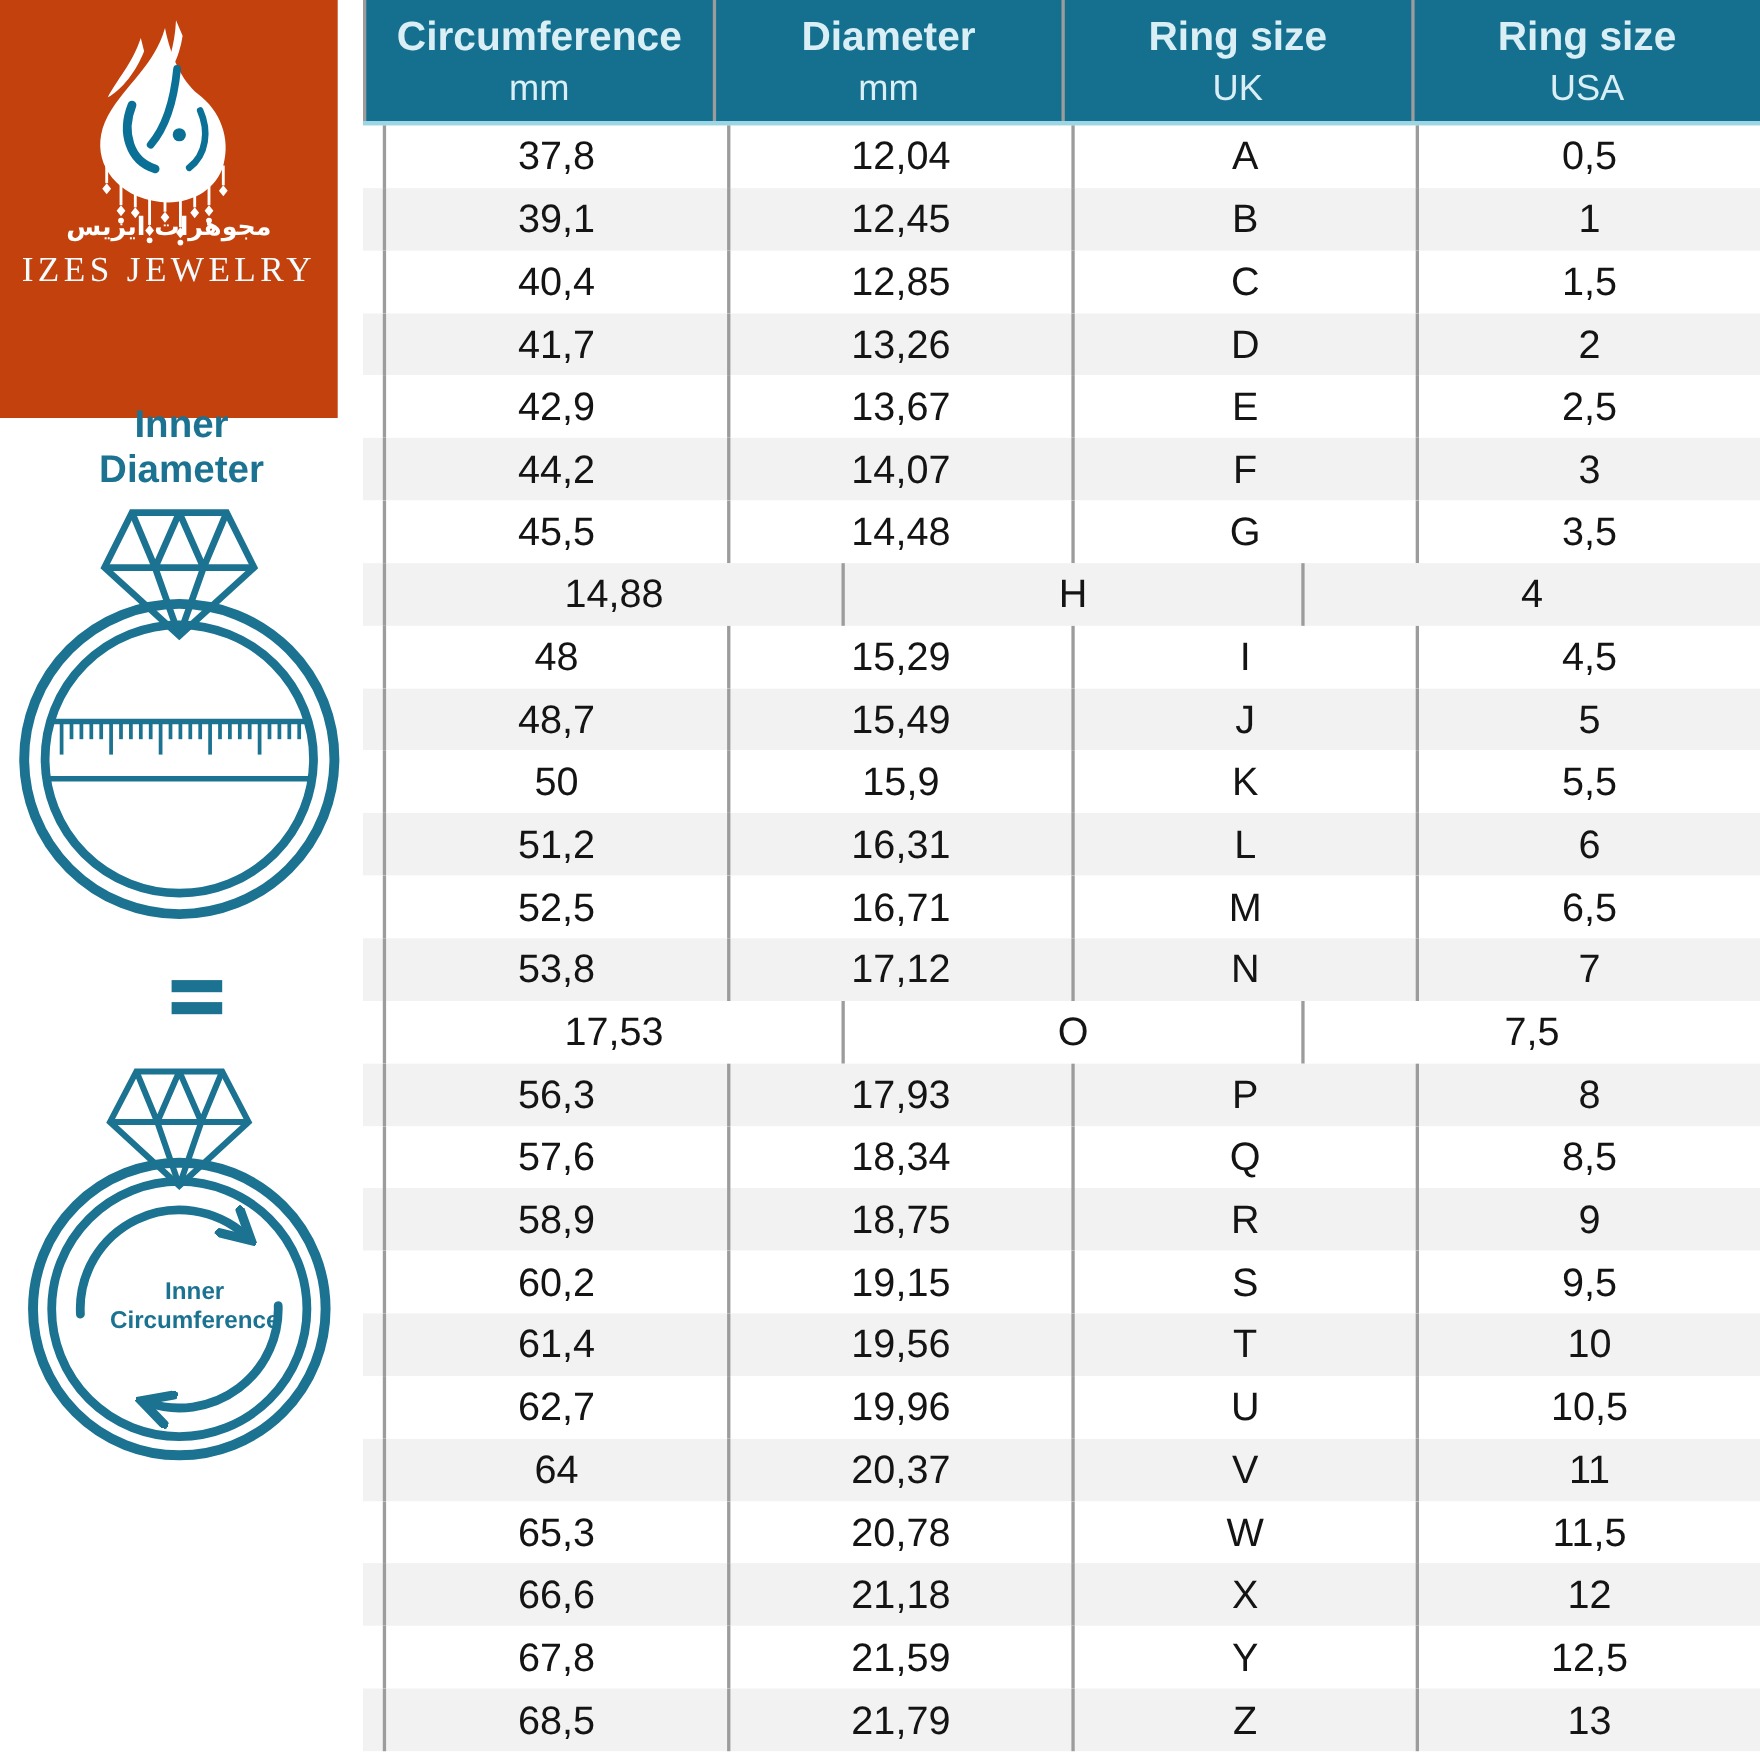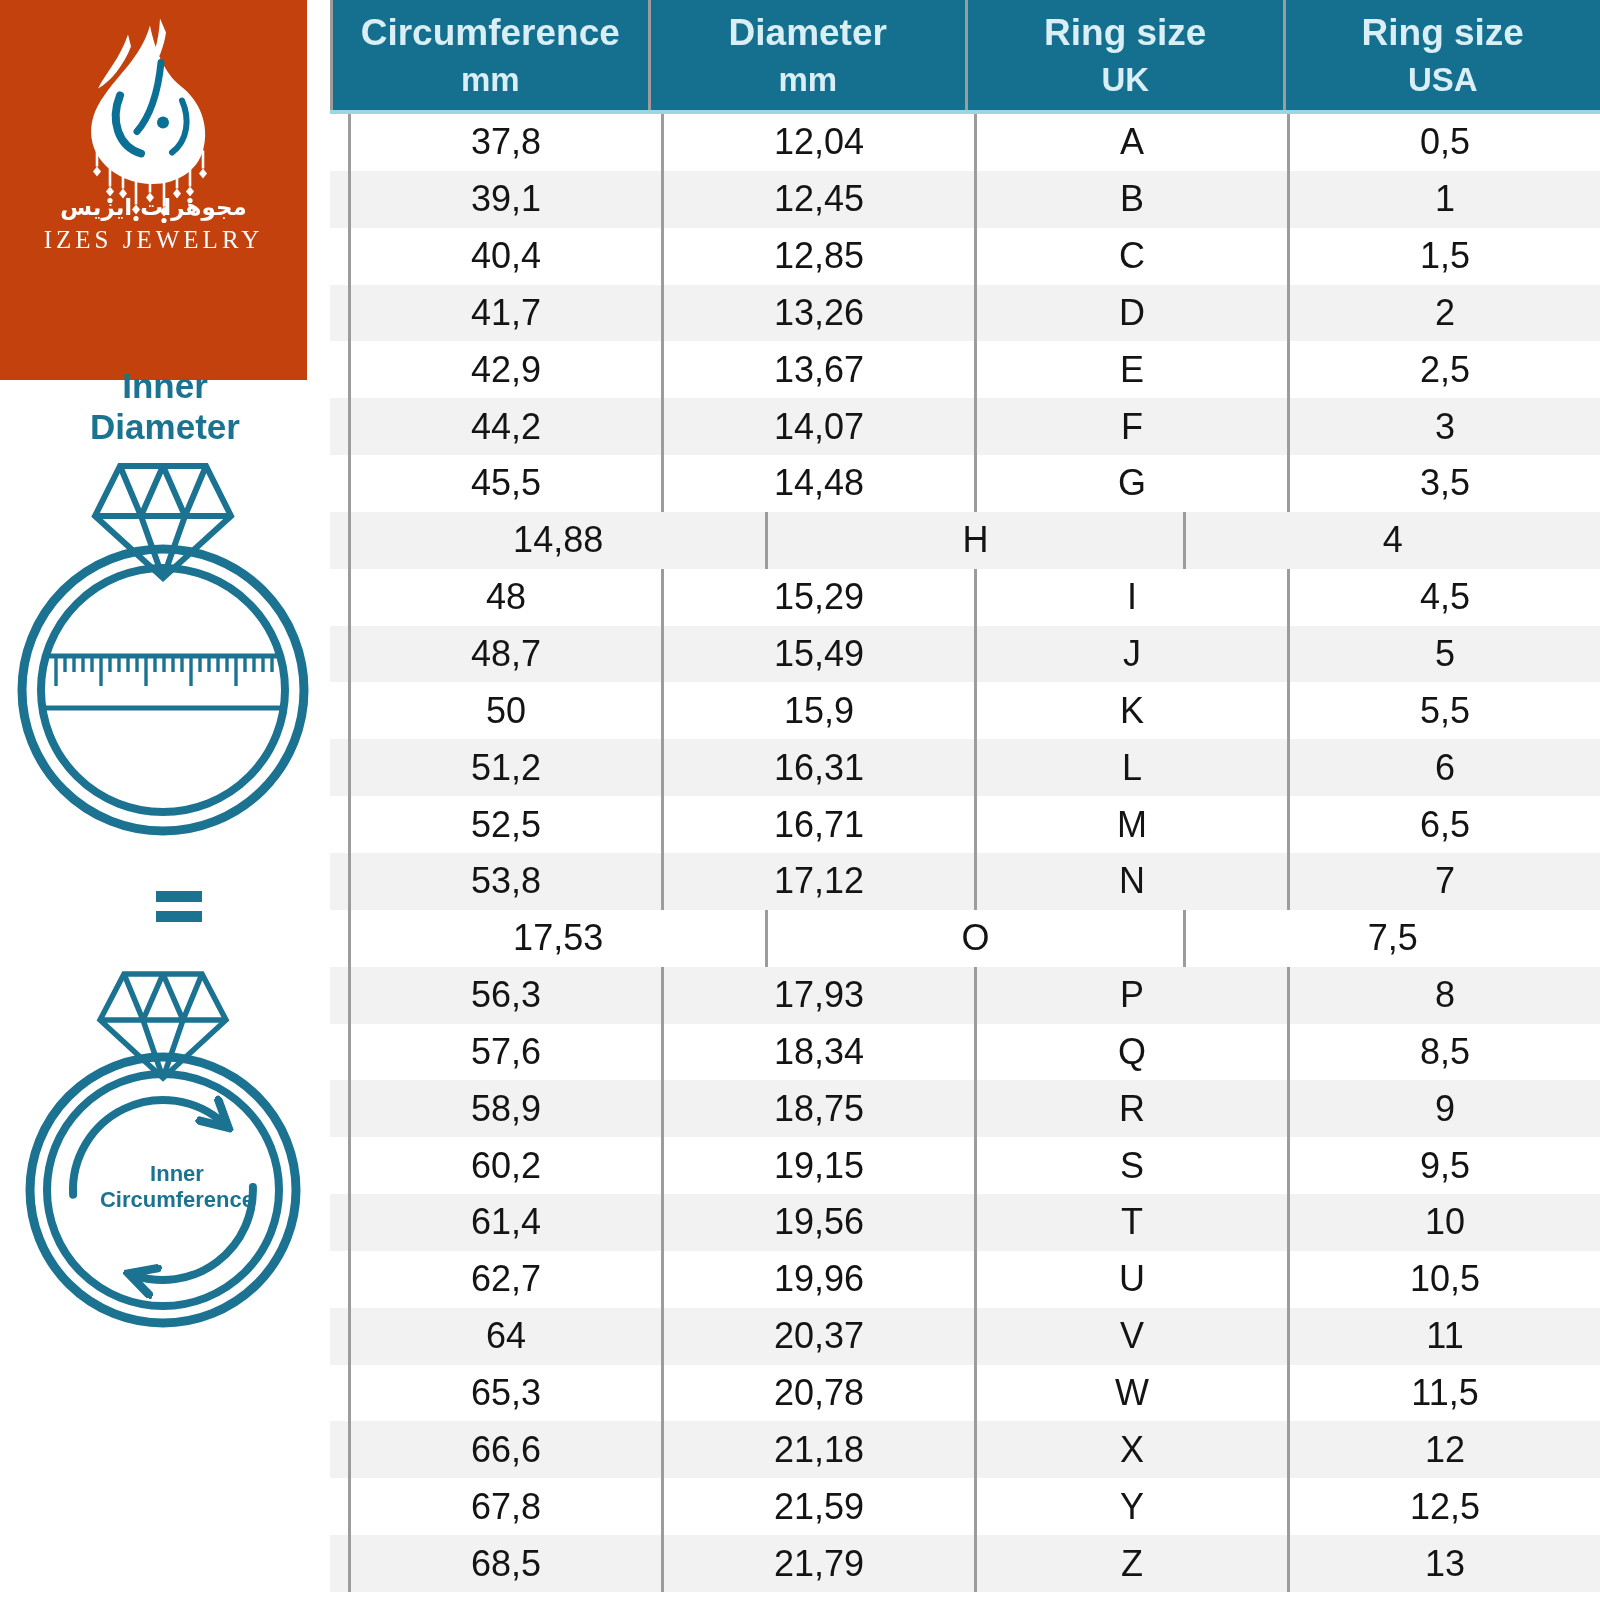--- a/index.html
+++ b/index.html
@@ -6,40 +6,40 @@
   .page{position:relative;width:1600px;height:1600px;background:#ffffff;overflow:hidden;
         font-family:"Liberation Sans",sans-serif;}
 
   
   .logo-block{position:absolute;left:0;top:0;width:307px;height:380px;background:#c2410c;}
   .logo-svg{position:absolute;left:0;top:0;width:307px;height:308px;}
   .brand-arabic{position:absolute;left:0;top:194px;width:307px;text-align:center;
                 color:#ffffff;font-size:23px;font-weight:bold;direction:rtl;
                 font-family:"DejaVu Sans",sans-serif;}
   .brand-latin{position:absolute;left:0;top:226px;width:307px;text-align:center;
-               color:#f2fbfd;font-size:25px;letter-spacing:4px;
+               color:#f2fbfd;font-size:32px;letter-spacing:4px;
                font-family:"Liberation Serif",serif;}
 
   
   .inner-diameter-label{position:absolute;left:0;top:366px;width:330px;text-align:center;
       color:#1b7391;font-size:35px;font-weight:bold;line-height:1.16;}
   .ring-svg{position:absolute;left:0;}
   .ring-diameter{top:450px;width:330px;height:395px;}
   .ring-circumference{top:960px;width:330px;height:385px;}
   .equals-sign{position:absolute;left:156px;top:891px;width:46px;}
   .equals-sign .bar{height:11px;background:#1b7391;}
   .equals-sign .bar + .bar{margin-top:9px;}
 
   
   .table{position:absolute;left:330px;top:0;width:1270px;height:1600px;}
   .thead{display:flex;height:110px;background:#15708f;border-bottom:4px solid #9bd6e4;}
   .th{flex:1;display:flex;flex-direction:column;align-items:center;justify-content:center;
       gap:7px;color:#d9eff5;border-left:3px solid #9c9c9c;}
   .th .title{font-size:37px;font-weight:600;}
-  .th .unit{font-size:33px;font-weight:700;}
+  .th .unit{font-size:33px;font-weight:400;}
   .tbody{display:flex;flex-direction:column;height:1478px;}
   .row{flex:1;display:flex;background:#ffffff;padding-left:18px;}
   .row:nth-child(even){background:#f2f2f2;}
   .cell{flex:1;display:flex;align-items:center;justify-content:center;
         border-left:3px solid #9c9c9c;font-size:36px;color:#141414;}
   .stroke-teal{stroke:#1b7391;fill:none;}
 </style>
 </head>
 <body>
 

